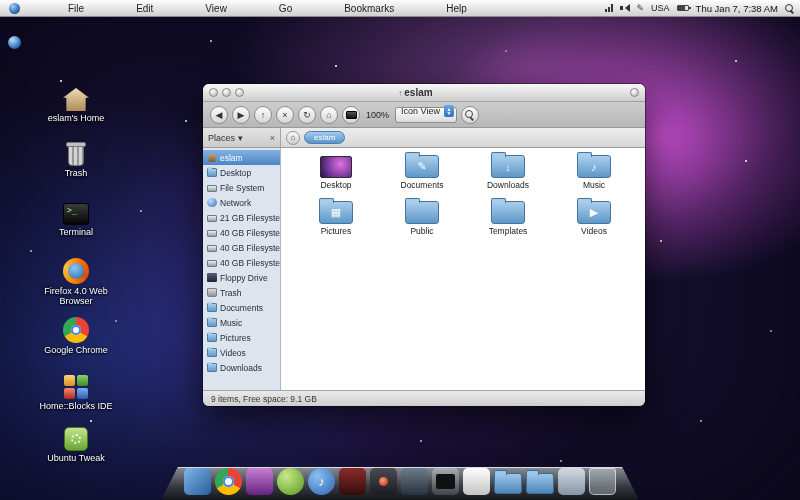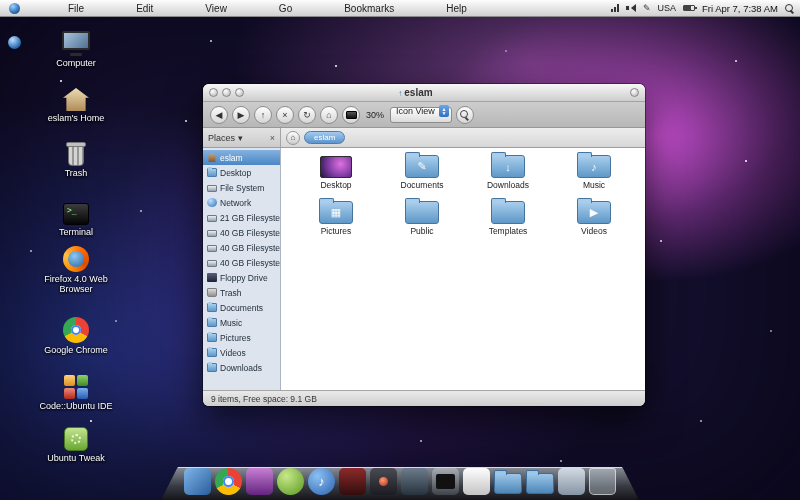--- a/index.html
+++ b/index.html
@@ -164,61 +164,55 @@
           <i></i>
           <i></i>
         </span>
       <span class="vol">
           <span class="vb"></span>
           <span class="vt"></span>
         </span>
       <span class="pencil">✎</span>
       <span class="kbd-label">USA</span>
       <span class="battery"></span>
-      <span class="clock">Fri Apr 7, 7:38 AM</span>
+      <span class="clock">Thu Jan 7, 7:38 AM</span>
       <span class="mag"></span>
     </span>
   </div>
 
   <span class="mini-globe"></span>
 
-  <div class="dicon" style="top:31px">
-    <div class="ic ic-computer">
-        <div class="scr"></div>
-      </div>
-    <div class="dlabel">Computer</div>
-  </div>
   <div class="dicon" style="top:88px">
     <div class="ic ic-home"></div>
     <div class="dlabel">eslam's Home</div>
   </div>
   <div class="dicon" style="top:144px">
     <div class="ic ic-trash"></div>
     <div class="dlabel">Trash</div>
   </div>
   <div class="dicon" style="top:203px">
     <div class="ic ic-terminal">&gt;_</div>
     <div class="dlabel">Terminal</div>
   </div>
-  <div class="dicon" style="top:246px">
+  <div class="dicon" style="top:258px">
     <div class="ic ic-firefox"></div>
     <div class="dlabel">Firefox 4.0 Web Browser</div>
   </div>
   <div class="dicon" style="top:317px">
     <div class="ic ic-chrome"></div>
     <div class="dlabel">Google Chrome</div>
   </div>
   <div class="dicon" style="top:374px">
     <div class="ic ic-codeblocks">
       <span class="cb cb1"></span>
         <span class="cb cb2"></span>
         <span class="cb cb3"></span>
         <span class="cb cb4"></span>
     </div>
-    <div class="dlabel">Code::Ubuntu IDE</div>
+    <div class="dlabel">Home::Blocks IDE</div>
   </div>
   <div class="dicon" style="top:427px">
     <div class="ic ic-tweak"></div>
     <div class="dlabel">Ubuntu Tweak</div>
   </div>
 
   <div id="window">
     <div class="titlebar">
       <span class="wbtn"></span>
       <span class="wbtn"></span>
@@ -232,21 +226,21 @@
     <div class="toolbar">
       <span class="tbtn">◀</span>
       <span class="tbtn">▶</span>
       <span class="tbtn">↑</span>
       <span class="tbtn">×</span>
       <span class="tbtn">↻</span>
       <span class="tbtn">⌂</span>
       <span class="tbtn">
           <span class="mini-screen"></span>
         </span>
-      <span class="zoomtxt">30%</span>
+      <span class="zoomtxt">100%</span>
       <span class="viewsel">
         <span>Icon View</span>
         <span class="selarrows">
           <span>▲</span>
             <span>▼</span>
         </span>
       </span>
       <span class="tbtn">
           <span class="tmag"></span>
         </span>

